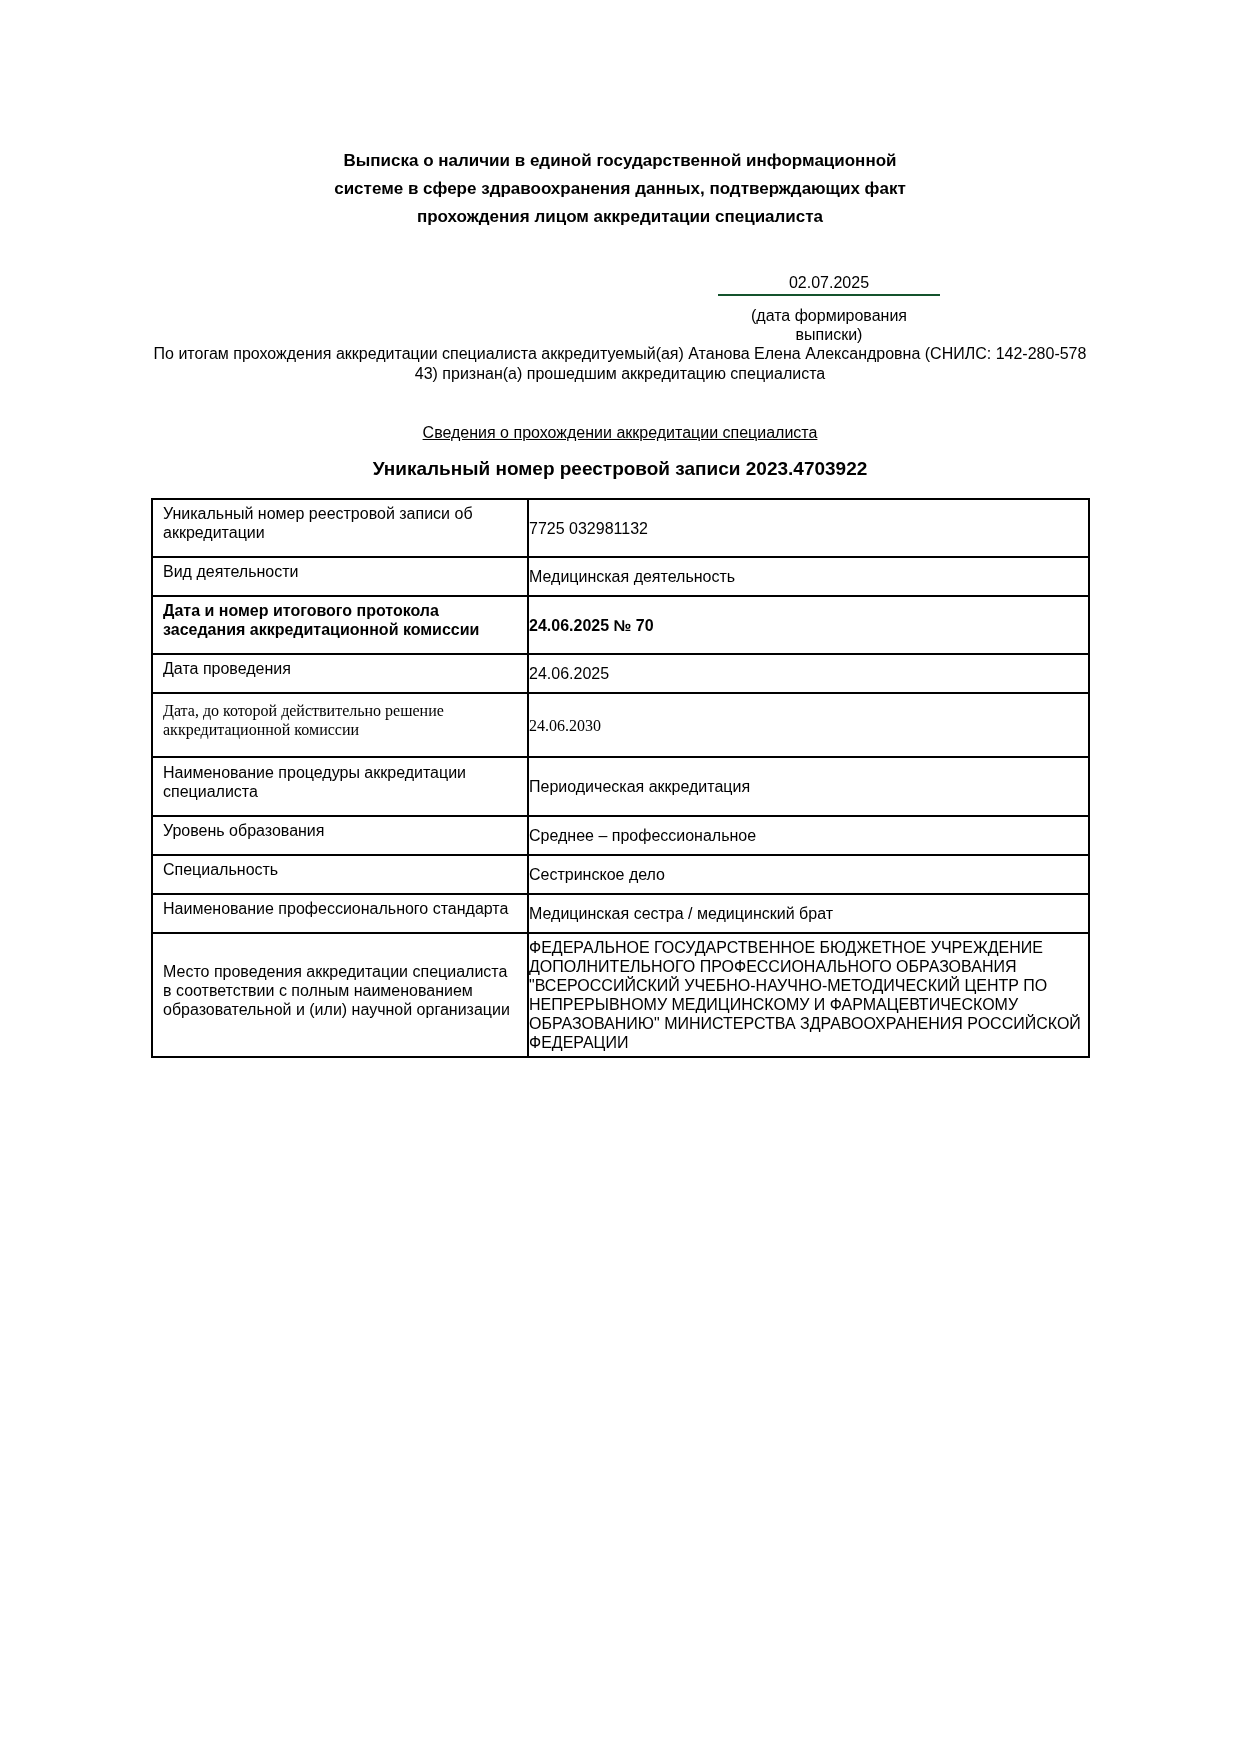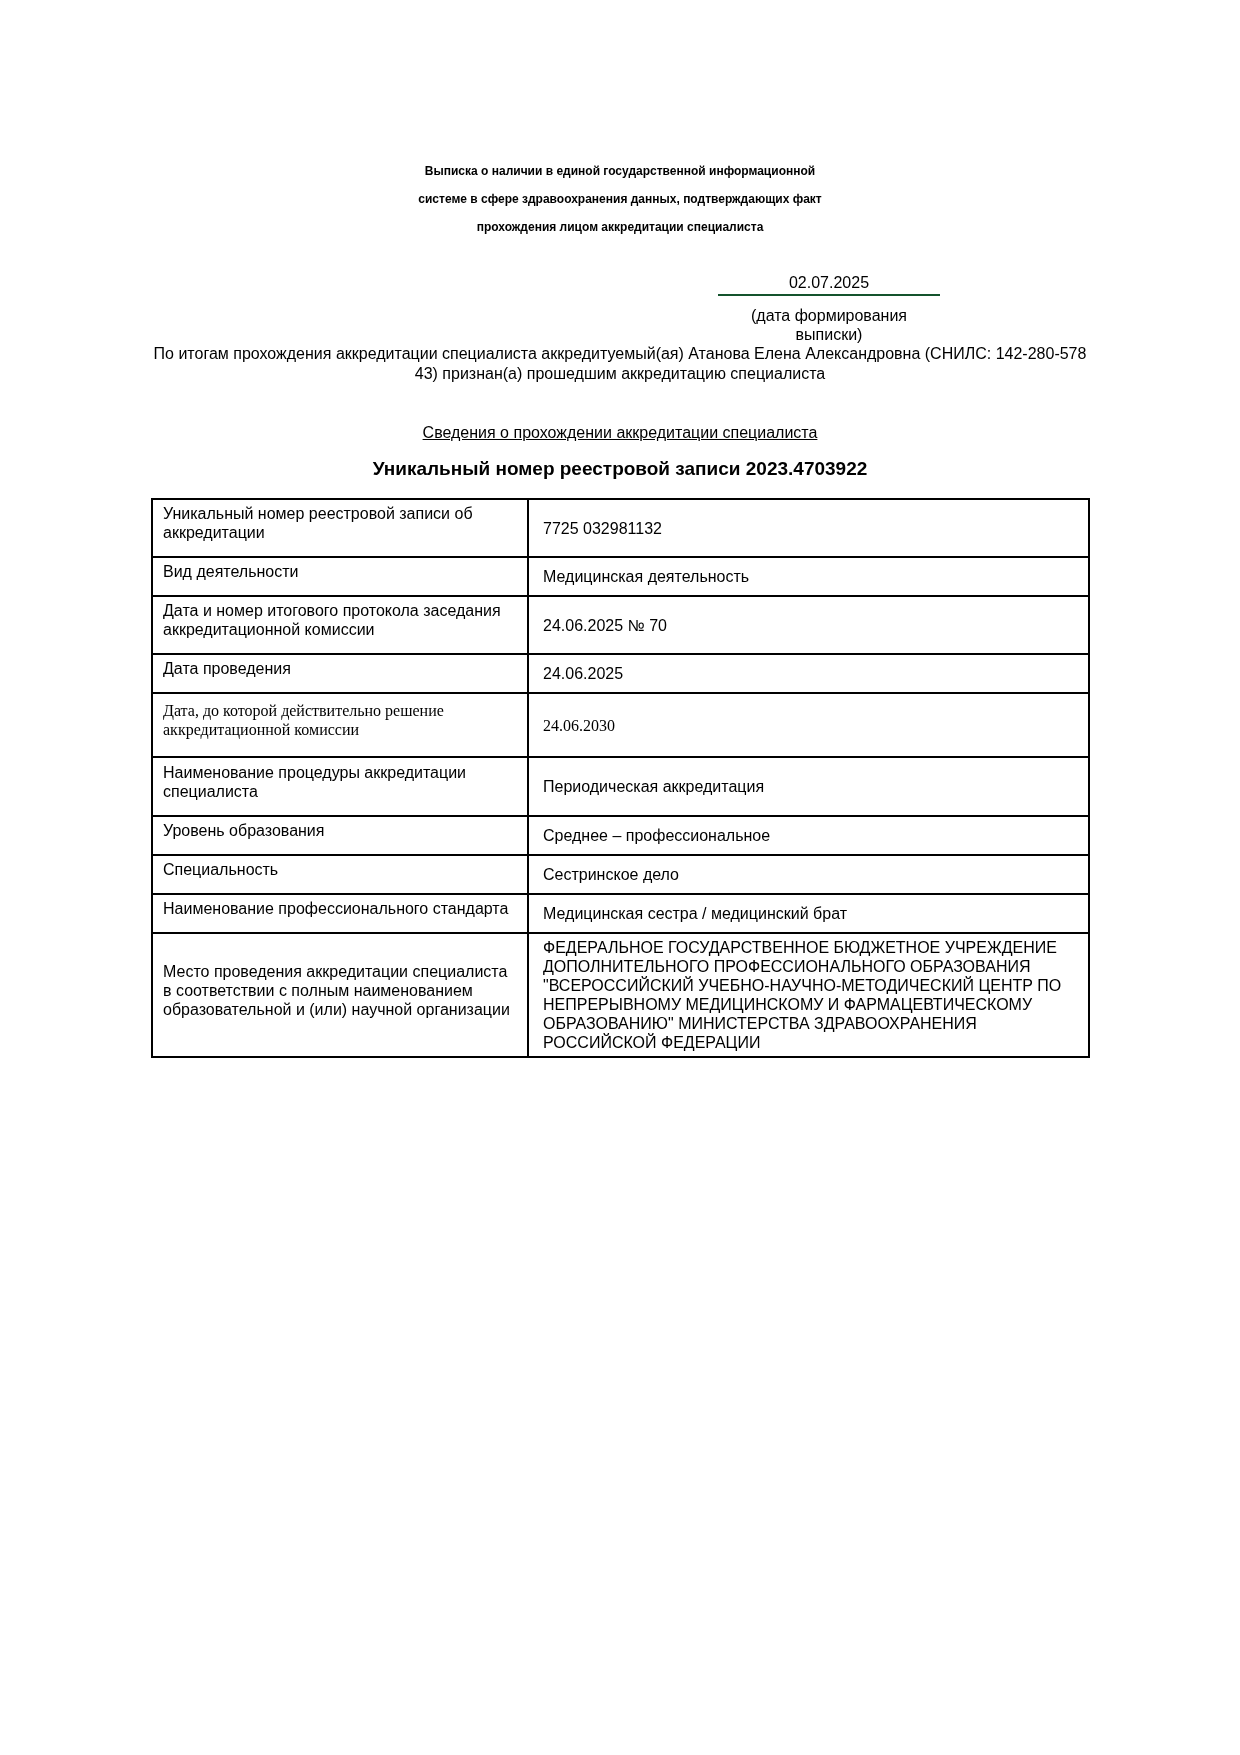--- a/index.html
+++ b/index.html
@@ -17,24 +17,23 @@
     height: 1755px;
     background: #ffffff;
     overflow: hidden;
   }
   .doc-title {
     position: absolute;
     top: 147px;
     left: 0;
     width: 1240px;
     text-align: center;
-    font-size: 12px;
+    font-size: 17px;
     font-weight: 700;
     line-height: 28px;
-    margin-top: 10px;
   }
   .date-block {
     position: absolute;
     top: 273px;
     left: 718px;
     width: 222px;
     text-align: center;
     font-size: 16px;
   }
   .date-value {
@@ -84,24 +83,24 @@
     line-height: 19px;
   }
   table.acc-table col.c1 { width: 376px; }
   table.acc-table col.c2 { width: 561px; }
   table.acc-table td {
     border: 2px solid #000000;
     vertical-align: middle;
     word-wrap: break-word;
   }
   td.cell-label { padding: 4px 8px 14px 10px; }
-  td.cell-value { padding: 4px 3px 4px 14px; }
+  td.cell-value { padding: 4px 3px 4px 0; }
   tr.r1  { height: 50px; }
   tr.r2  { height: 33px; }
-  tr.r3  { height: 47px; }
+  tr.r3  { height: 47px; font-weight: bold; }
   tr.r4  { height: 32px; }
   tr.r5  { height: 64px; font-family: Liberation Serif, serif; }
   tr.r6  { height: 59px; }
   tr.r7  { height: 32px; }
   tr.r8  { height: 33px; }
   tr.r9  { height: 35px; }
   tr.r10 { height: 121px; }
 </style>
 </head>
 <body>

